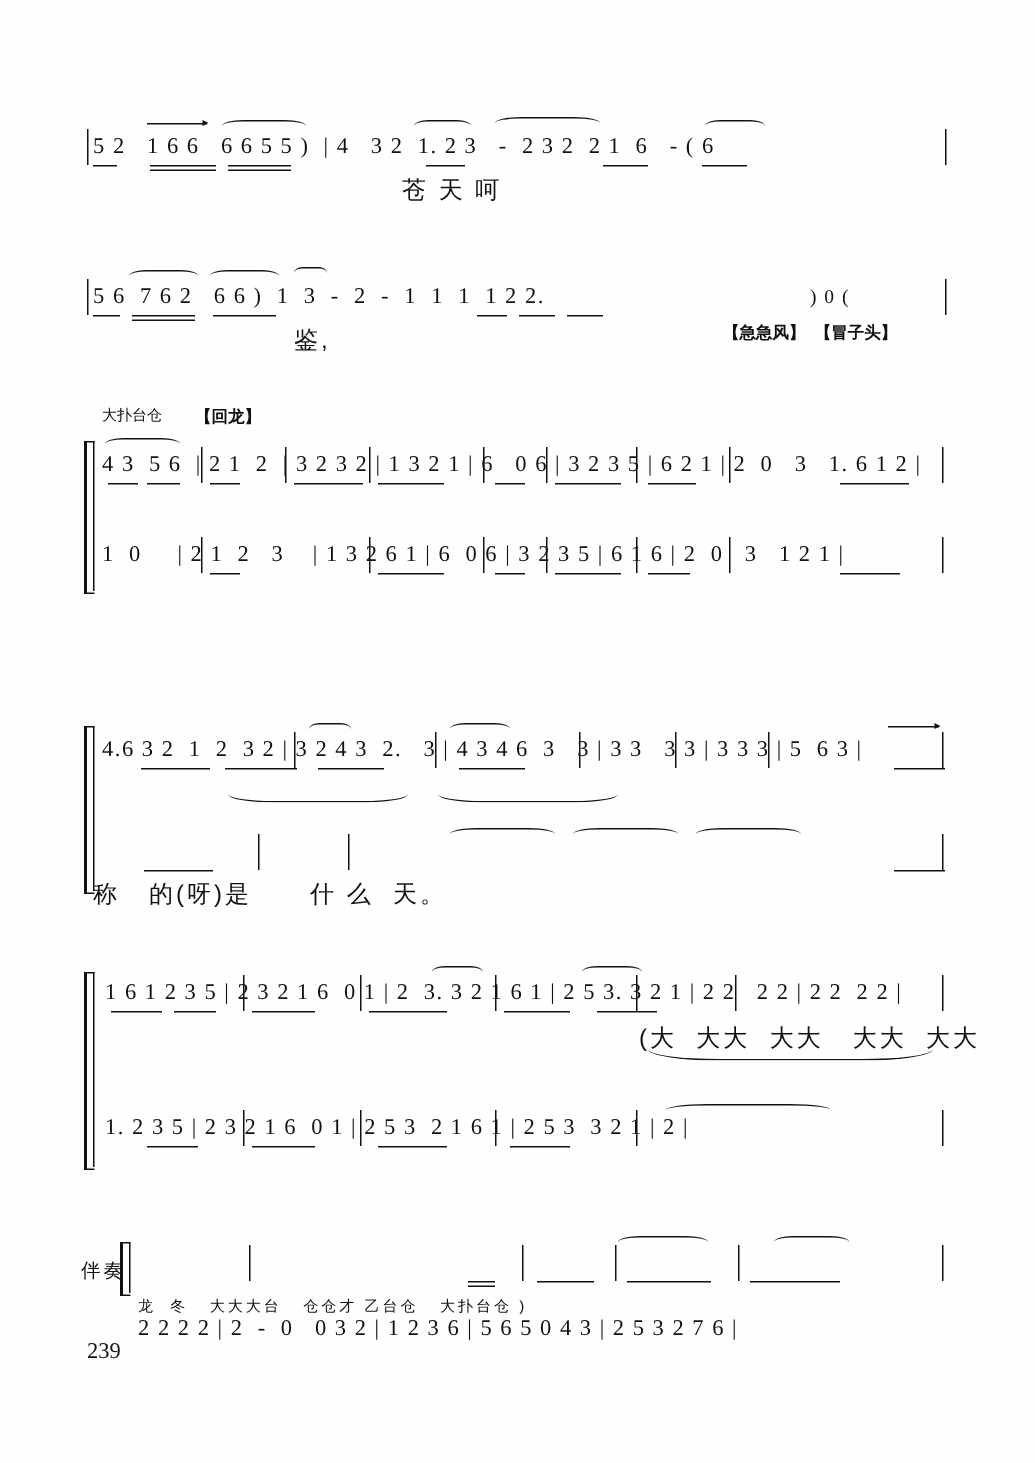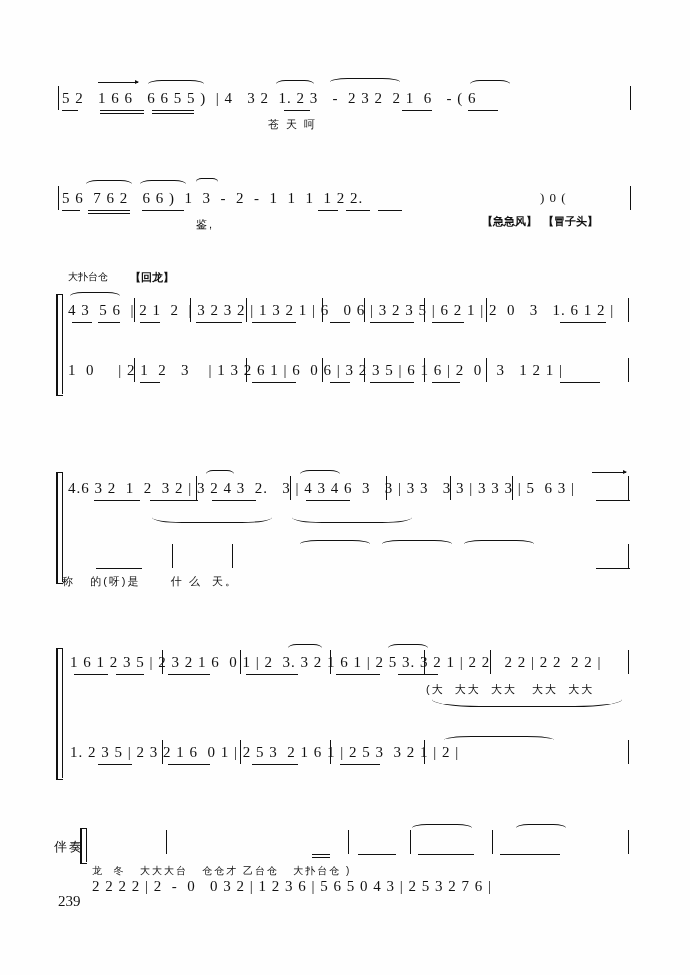--- a/index.html
+++ b/index.html
@@ -19,21 +19,21 @@
   }
   .notes {
     font-family: "Liberation Serif", serif;
     font-size: 15px;
     letter-spacing: 1px;
     white-space: pre;
     color: #111;
   }
   .lyrics {
     font-family: "Liberation Sans", sans-serif;
-    font-size: 11px;
+    font-size: 16px;
     letter-spacing: 2px;
     white-space: pre;
     color: #111;
   }
   .tag {
     font-family: "Liberation Sans", sans-serif;
     font-size: 11px;
     font-weight: bold;
     white-space: pre;
     color: #111;
@@ -191,21 +191,21 @@
     <div class="barline" style="left:628px;top:88px;height:24px;"></div>
     <div class="beam" style="left:140px;top:112px;width:20px;"></div>
     <div class="beam" style="left:252px;top:112px;width:44px;"></div>
     <div class="beam" style="left:330px;top:112px;width:20px;"></div>
     <div class="beam" style="left:370px;top:112px;width:44px;"></div>
     <div class="beam" style="left:432px;top:112px;width:28px;"></div>
     <div class="beam" style="left:560px;top:112px;width:40px;"></div>
 
   </div>
 
-  <div class="sys" style="left:0;top:460px;width:690px;height:140px;">
+  <div class="sys" style="left:0;top:472px;width:690px;height:140px;">
     <div class="brace" style="left:56px;top:12px;height:110px;"></div>
     <div class="brace2" style="left:62px;top:12px;height:110px;"></div>
 
     <div class="notes" style="position:absolute;left:68px;top:20px;">4.6 3 2  1  2  3 2 | 3 2 4 3  2.   3 | 4 3 4 6  3   3 | 3 3   3 3 | 3 3 3 | 5  6 3 |</div>
     <div class="beam" style="left:94px;top:40px;width:46px;"></div>
     <div class="beam" style="left:150px;top:40px;width:48px;"></div>
     <div class="beam" style="left:212px;top:40px;width:44px;"></div>
     <div class="slur" style="left:206px;top:10px;width:28px;"></div>
     <div class="slur" style="left:300px;top:10px;width:40px;"></div>
     <div class="beam" style="left:306px;top:40px;width:44px;"></div>

